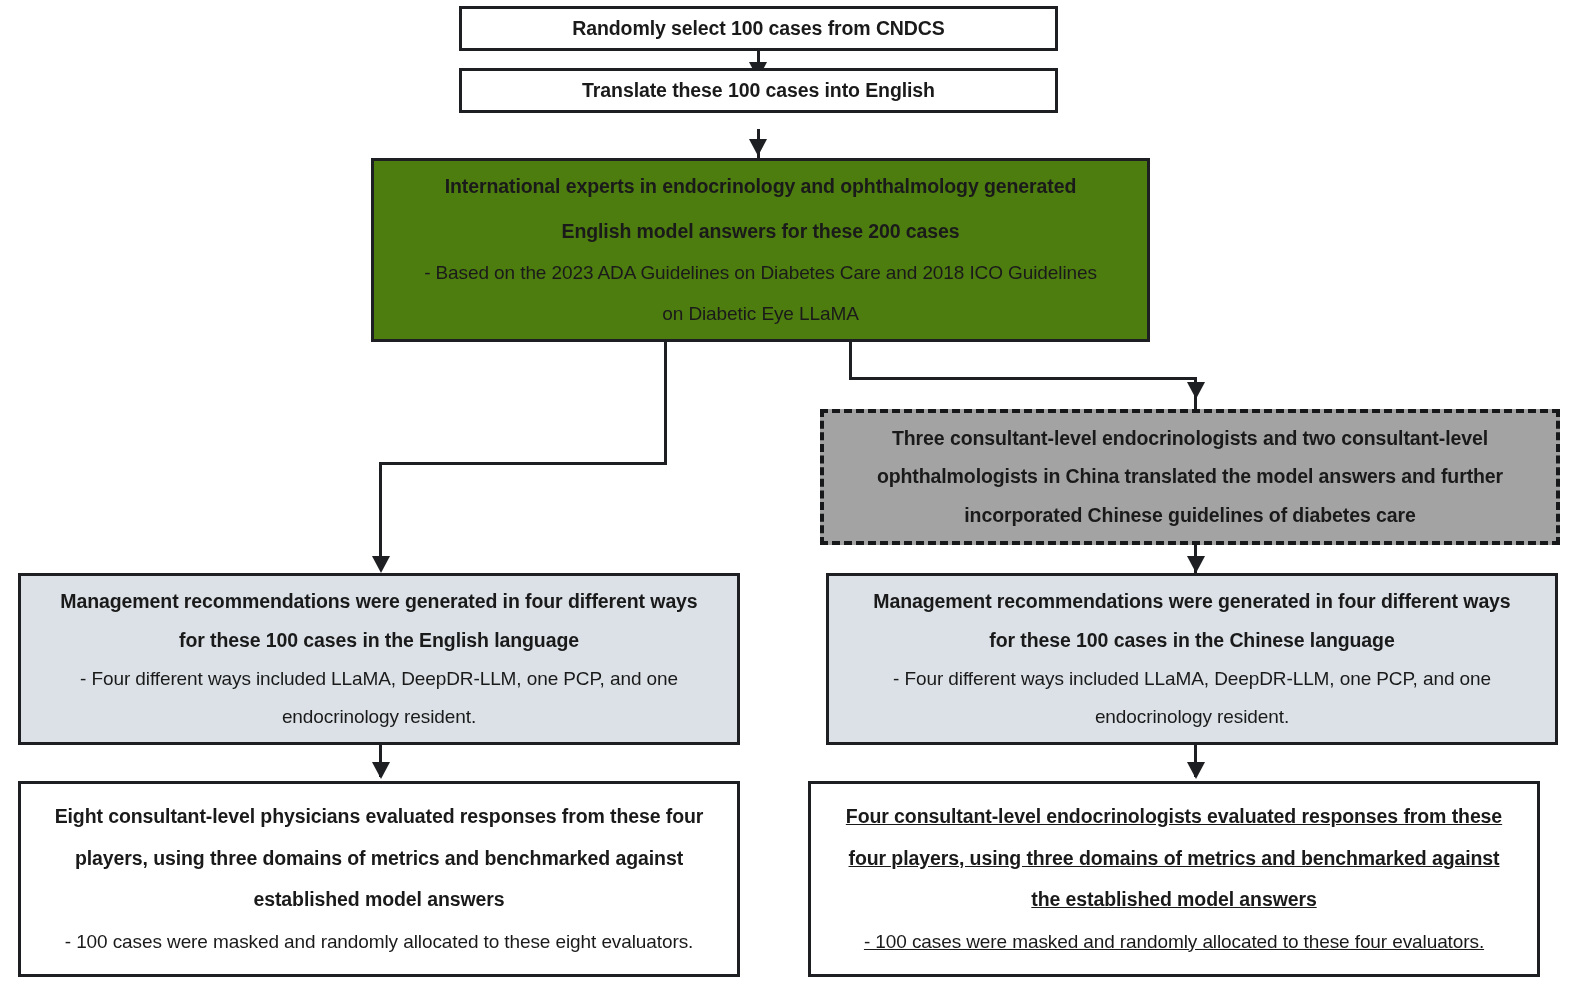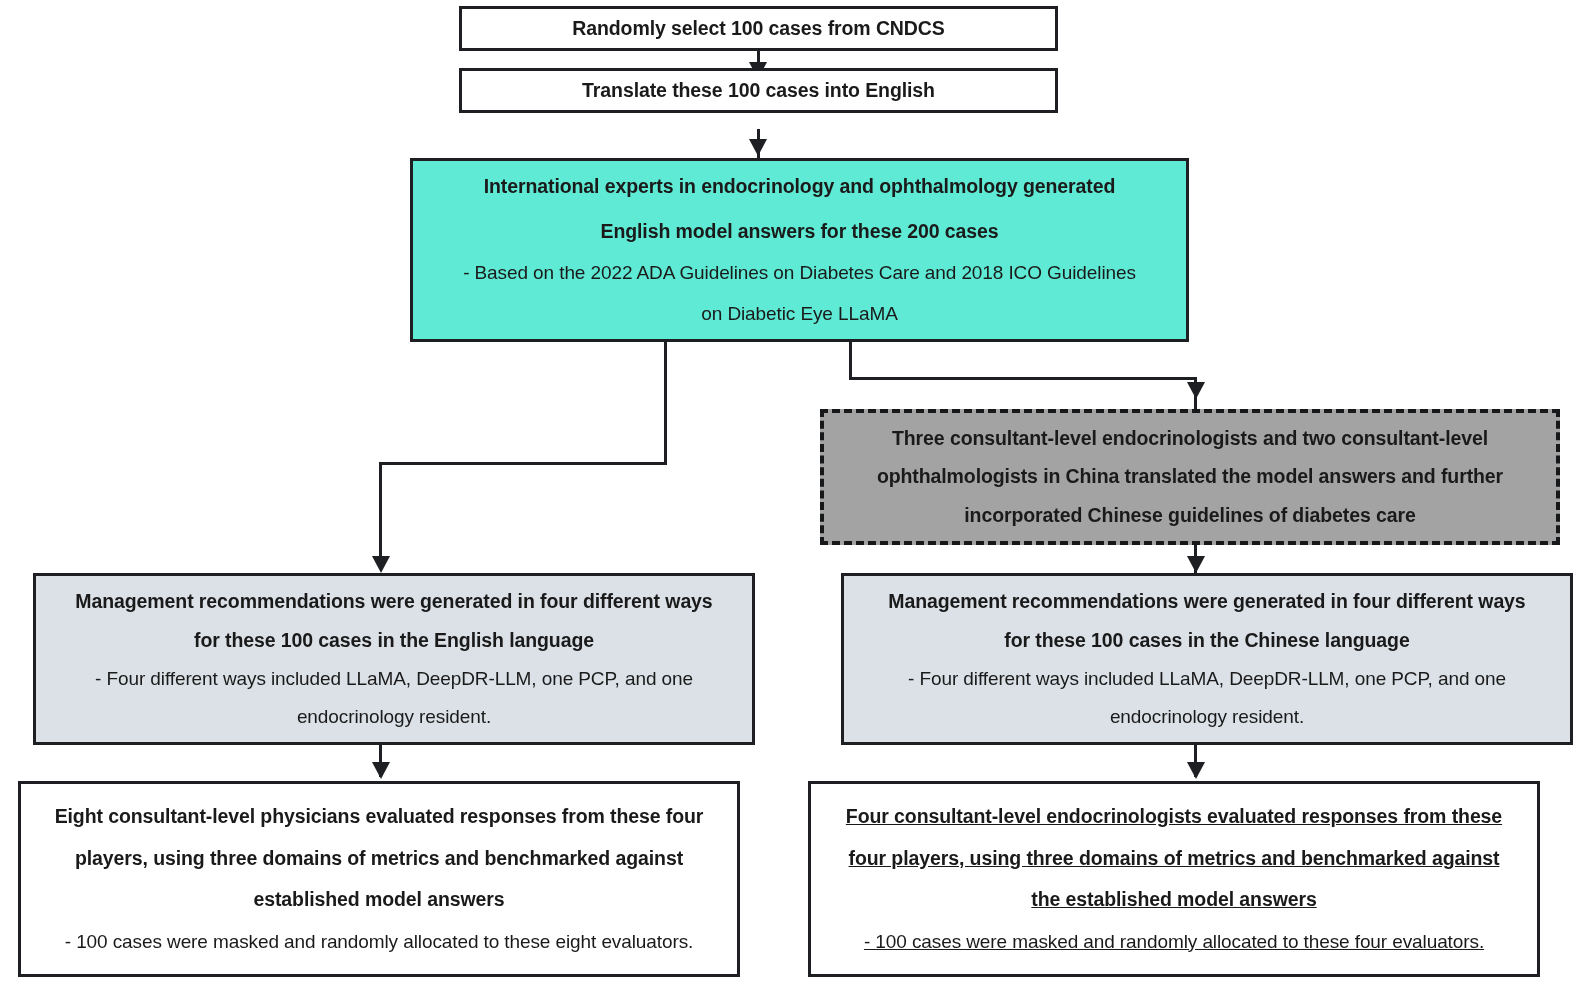--- a/index.html
+++ b/index.html
@@ -25,22 +25,22 @@
     box-sizing: border-box;
     border: 3px solid #1d1f22;
     background: #ffffff;
     display: flex;
     flex-direction: column;
     justify-content: center;
     text-align: center;
     padding: 16px 14px;
     z-index: 3;
   }
-  .node.beige  { background: #5eead4; margin-left: 39px; }
-  .node.bluegrey { background: #dbe1e7; margin-left: 15px; }
+  .node.beige  { background: #4d7c0f; }
+  .node.bluegrey { background: #dbe1e7; }
   .node.dashed {
     border: 4px dashed #16181a;
     background: #a3a3a3;
   }
 
   .line {
     display: block;
     width: 100%;
     line-height: 1.0;
   }
@@ -126,21 +126,21 @@
 
   <div class="node" style="left:459px; top:68px; width:599px; height:45px;">
     <span class="line bold">Translate these 100 cases into English</span>
   </div>
 
   <div class="node beige" style="left:371px; top:158px; width:779px; height:184px;">
     <span class="line bold">International experts in endocrinology and ophthalmology generated</span>
     <span class="gap-lg"></span>
     <span class="line bold">English model answers for these 200 cases</span>
     <span class="gap-md"></span>
-    <span class="line note">- Based on the 2022 ADA Guidelines on Diabetes Care and 2018 ICO Guidelines</span>
+    <span class="line note">- Based on the 2023 ADA Guidelines on Diabetes Care and 2018 ICO Guidelines</span>
     <span class="gap-md"></span>
     <span class="line note">on Diabetic Eye LLaMA</span>
   </div>
 
   <div class="node dashed" style="left:820px; top:409px; width:740px; height:136px;">
     <span class="line bold">Three consultant-level endocrinologists and two consultant-level</span>
     <span class="gap-md"></span>
     <span class="line bold">ophthalmologists in China translated the model answers and further</span>
     <span class="gap-md"></span>
     <span class="line bold">incorporated Chinese guidelines of diabetes care</span>

